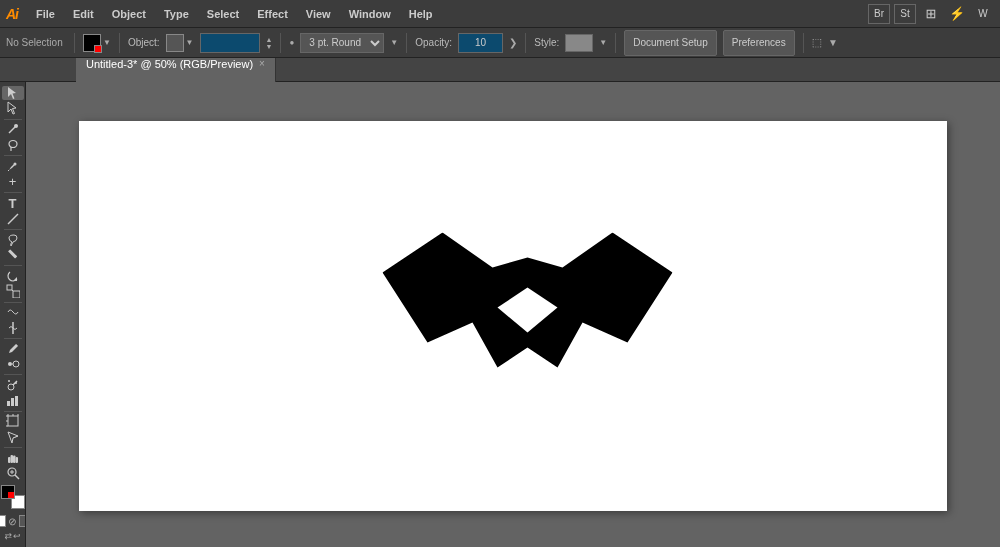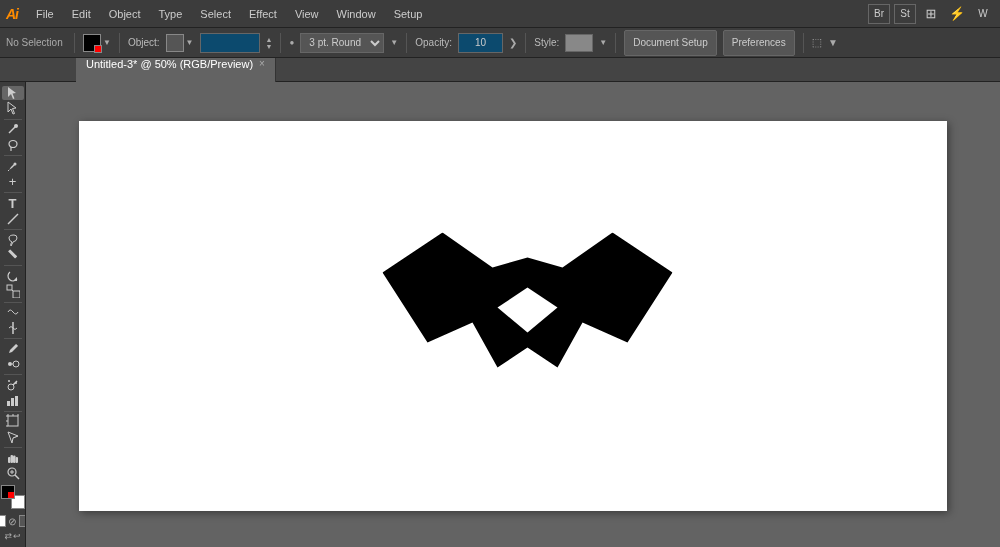--- a/index.html
+++ b/index.html
@@ -11,20 +11,21 @@
       background: #3c3c3c; border-bottom: 1px solid #222;
       padding: 0 6px; gap: 2px;
     }
     .app-logo {
       font-size: 14px; font-weight: bold; color: #ff8c00;
       font-style: italic; margin-right: 8px; letter-spacing: -1px;
     }
     .menu-item {
       padding: 2px 8px; color: #ccc; cursor: pointer; font-size: 11px;
       border-radius: 2px;
+      font-weight: bold;
     }
     .menu-spacer { flex: 1; }
     .menu-right { display: flex; align-items: flex-end; gap: 4px; }
     .menu-icon-btn {
       width: 22px; height: 20px; display: flex; align-items: center; justify-content: center;
       color: #ccc; font-size: 13px; cursor: pointer; background: transparent; border: none;
     }
 
     
     #toolbar {
@@ -130,21 +131,21 @@
 <div id="menu-bar">
   <span class="app-logo">Ai</span>
   <span class="menu-item">File</span>
   <span class="menu-item">Edit</span>
   <span class="menu-item">Object</span>
   <span class="menu-item">Type</span>
   <span class="menu-item">Select</span>
   <span class="menu-item">Effect</span>
   <span class="menu-item">View</span>
   <span class="menu-item">Window</span>
-  <span class="menu-item">Setup</span>
+  <span class="menu-item">Help</span>
   <div class="menu-spacer"></div>
   <div class="menu-right">
     <span class="menu-icon-btn" style="font-size:10px; border:1px solid #666; padding:1px 3px; color:#ccc;">Br</span>
     <span class="menu-icon-btn" style="font-size:10px; border:1px solid #666; padding:1px 3px; color:#ccc;">St</span>
     <span class="menu-icon-btn">⊞</span>
     <span class="menu-icon-btn">⚡</span>
     <span class="menu-icon-btn" style="font-size:10px;">W</span>
   </div>
 </div>
 

